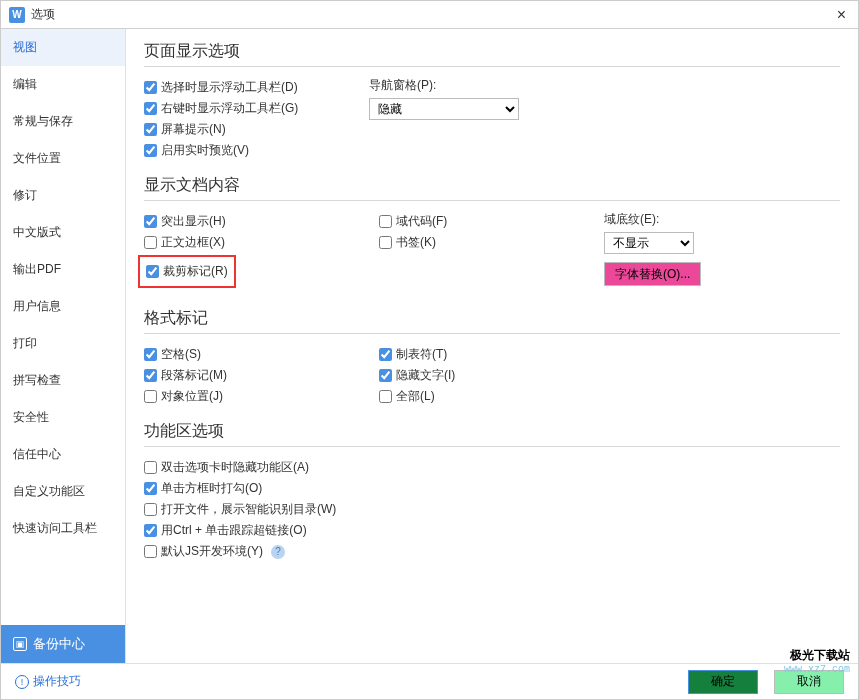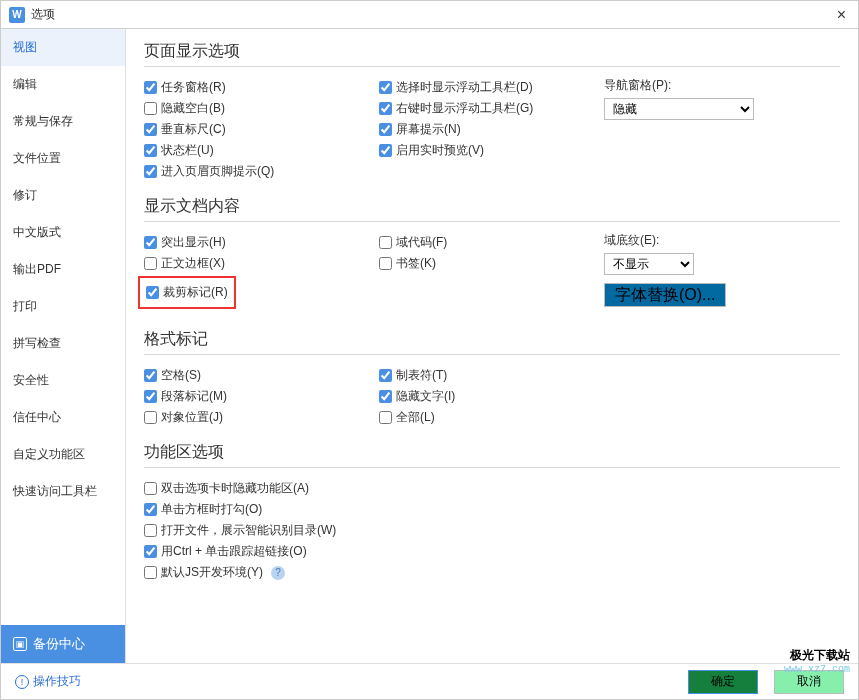--- a/index.html
+++ b/index.html
@@ -20,21 +20,21 @@
 .group { margin-bottom: 14px; }
 .group-title { font-size: 16px; color: #333; padding-bottom: 4px; border-bottom: 1px solid #d8d8d8; margin-bottom: 10px; }
 .row { display: flex; gap: 10px; margin-bottom: 6px; }
 .col1 { width: 225px; }
 .col2 { width: 215px; }
 .col3 { flex: 1; }
 .chk { display: flex; align-items: center; gap: 4px; cursor: pointer; padding: 2px 0; font-size: 12px; }
 .chk input { accent-color: #4a90e2; cursor: pointer; }
 .label-field { font-size: 12px; margin-bottom: 4px; display: block; }
 .select { width: 150px; height: 22px; border: 1px solid #bbb; background: #fff; font-size: 12px; padding: 0 4px; }
-.btn-small { height: 24px; padding: 0 10px; border: 1px solid #bbb; background: #0369a1; font-size: 16px; cursor: pointer; }
+.btn-small { height: 24px; padding: 0 10px; border: 1px solid #bbb; background: #ec4899; font-size: 12px; cursor: pointer; }
 .highlight-box { border: 2px solid #e33; padding: 4px 6px; margin: 2px 17px 6px -6px; display: inline-block; }
 .help-icon { display: inline-flex; width: 14px; height: 14px; border-radius: 50%; background: #b8d4f0; color: #4a7ab8; align-items: center; justify-content: center; font-size: 10px; margin-left: 4px; }
 .footer { height: 36px; border-top: 1px solid #e0e0e0; display: flex; align-items: center; padding: 0 14px; }
 .footer-left { display: flex; align-items: center; gap: 4px; color: #2b6fd8; cursor: pointer; font-size: 12px; }
 .footer-left .qicon { width: 14px; height: 14px; border: 1px solid #2b6fd8; border-radius: 50%; display: inline-flex; align-items: center; justify-content: center; font-size: 9px; }
 .footer-right { margin-left: auto; display: flex; gap: 16px; }
 .footer-btn { min-width: 70px; height: 24px; border: 1px solid #bbb; background: #86efac; font-size: 12px; cursor: pointer; }
 .footer-btn.primary { border: 1px solid #4a90e2; background: #15803d; }
 .watermark { position: absolute; right: 8px; bottom: 24px; font-size: 12px; text-align: right; pointer-events: none; }
 .watermark .l1 { color: #000000; font-weight: bold; }
@@ -53,60 +53,39 @@
   <div class="body">
     <div class="sidebar">
       <div class="sidebar-items" id="sidebar-items">
           <div class="sidebar-item active">视图</div>
           <div class="sidebar-item">编辑</div>
           <div class="sidebar-item">常规与保存</div>
           <div class="sidebar-item">文件位置</div>
           <div class="sidebar-item">修订</div>
           <div class="sidebar-item">中文版式</div>
           <div class="sidebar-item">输出PDF</div>
+          <div class="sidebar-item">用户信息</div>
           <div class="sidebar-item">打印</div>
           <div class="sidebar-item">拼写检查</div>
           <div class="sidebar-item">安全性</div>
           <div class="sidebar-item">信任中心</div>
           <div class="sidebar-item">自定义功能区</div>
           <div class="sidebar-item">快速访问工具栏</div>
         </div>
       <div class="backup-btn">
         <span class="bicon">▣</span>
         <span>备份中心</span>
       </div>
     </div>
 
     <div class="content">
 
       <div class="group">
         <div class="group-title">页面显示选项</div>
         <div class="row">
-          <div class="col1">
-            <label class="chk">
-                <input type="checkbox" checked="" style="">
-                <span>任务窗格(R)</span>
-              </label>
-            <label class="chk">
-                <input type="checkbox" style="">
-                <span>隐藏空白(B)</span>
-              </label>
-            <label class="chk">
-                <input type="checkbox" checked="" style="">
-                <span>垂直标尺(C)</span>
-              </label>
-            <label class="chk">
-                <input type="checkbox" checked="" style="">
-                <span>状态栏(U)</span>
-              </label>
-            <label class="chk">
-                <input type="checkbox" checked="" style="">
-                <span>进入页眉页脚提示(Q)</span>
-              </label>
-          </div>
           <div class="col2">
             <label class="chk">
                 <input type="checkbox" checked="" style="">
                 <span>选择时显示浮动工具栏(D)</span>
               </label>
             <label class="chk">
                 <input type="checkbox" checked="" style="">
                 <span>右键时显示浮动工具栏(G)</span>
               </label>
             <label class="chk">

